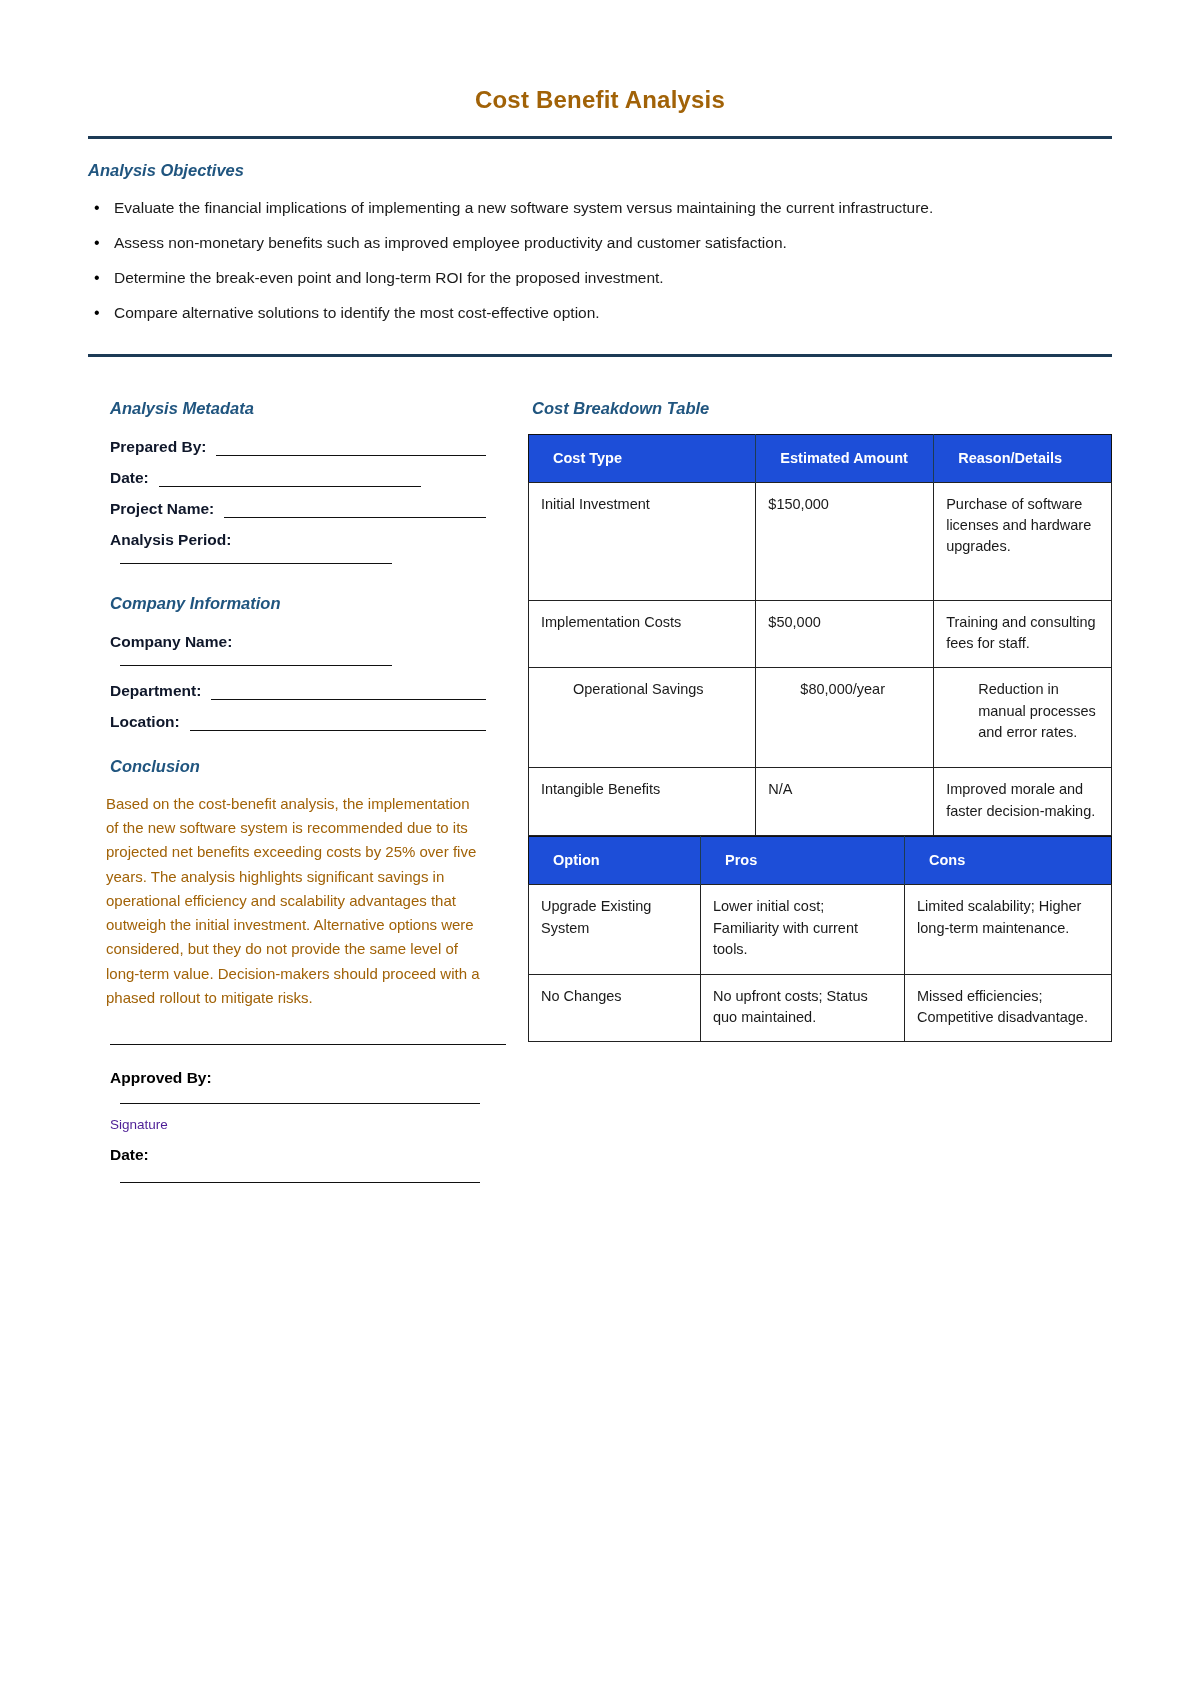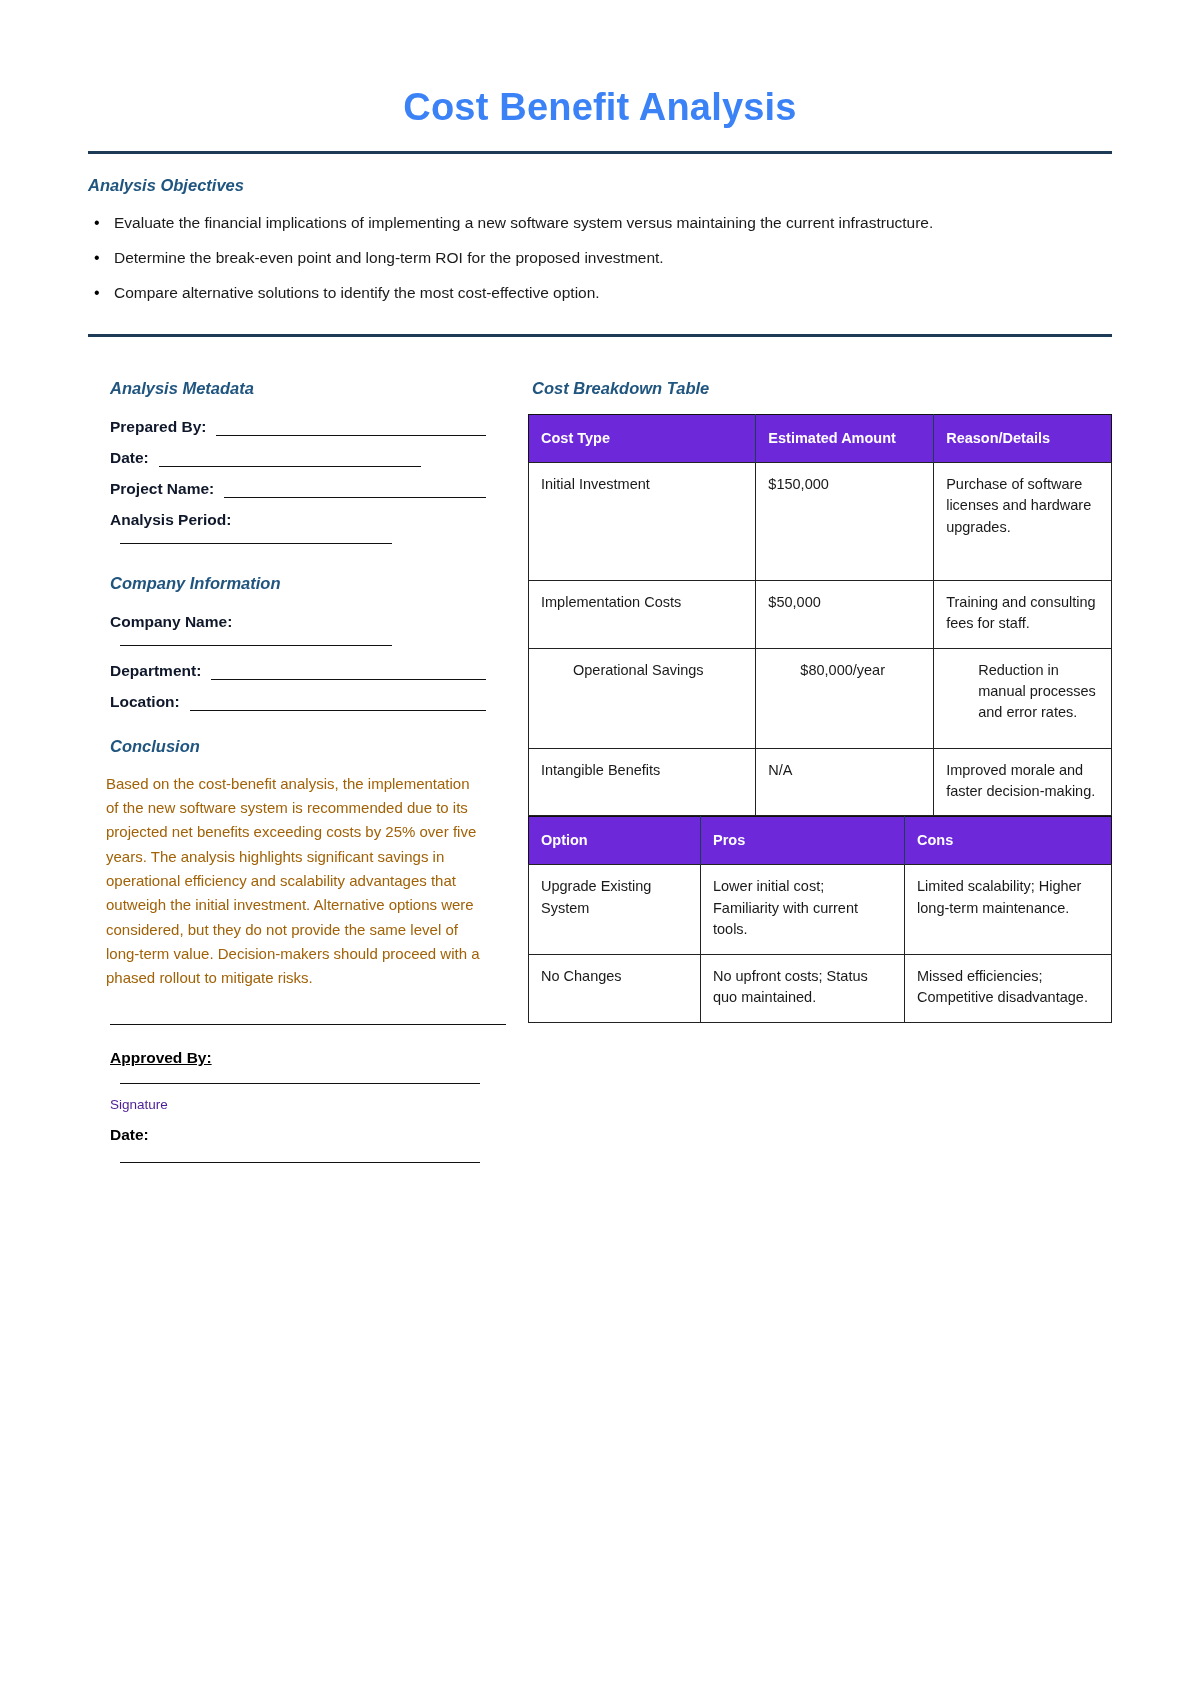--- a/index.html
+++ b/index.html
@@ -19,23 +19,23 @@
   .page {
     width: 1200px;
     height: 1697px;
     padding: 0;
     position: relative;
   }
 
   
   .doc-title {
     text-align: center;
-    font-size: 38px;
-    font-weight: bold;
-    color: #3b82f6;
+    font-size: 24px;
+    font-weight: bold;
+    color: #a16207;
     letter-spacing: 0.2px;
     padding-top: 86px;
     margin: 0;
   }
   .rule-top {
     margin: 22px 88px 0 88px;
     border-top: 3px solid #1d3b56;
     height: 0;
   }
   .rule-mid {
@@ -148,21 +148,20 @@
   .approval { margin-top: 34px; padding-left: 12px; }
   .approval-rule {
     border-top: 1.8px solid #111;
     margin: 0 0 24px 0;
     width: 396px;
   }
   .approval-label {
     font-size: 15.5px;
     font-weight: bold;
     margin: 0 0 16px 0;
-    text-decoration: underline;
   }
   .sig-line {
     border-top: 1.8px solid #111;
     width: 360px;
     margin: 0 0 13px 10px;
   }
   .sig-caption {
     font-size: 13.5px;
     color: #4c1d95;
     margin: 0 0 14px 0;
@@ -182,26 +181,26 @@
   .sec-head.table-head { margin: 0 0 16px 4px; }
   .sec-head.table-head.alt { margin: 30px 0 16px 4px; }
 
   table.doc-table {
     width: 100%;
     border-collapse: collapse;
     table-layout: fixed;
     border: 1.6px solid #111;
   }
   table.doc-table th {
-    background: #6d28d9;
+    background: #1d4ed8;
     color: #ffffff;
     font-size: 14.5px;
     font-weight: bold;
     text-align: left;
-    padding: 14px 12px;
+    padding: 14px 24px;
     vertical-align: top;
     border-right: 1.6px solid #1d3b52;
     line-height: 1.3;
   }
   table.doc-table th:last-child { border-right: none; }
   table.doc-table td {
     font-size: 14.5px;
     color: #1a1a1a;
     padding: 11px 12px 13px 12px;
     vertical-align: top;
@@ -225,20 +224,21 @@
 
 <div class="page">
 
   <h1 class="doc-title">Cost Benefit Analysis</h1>
   <div class="rule-top"></div>
 
   <div class="sec-head objectives">Analysis Objectives</div>
 
   <ul class="objectives">
     <li>Evaluate the financial implications of implementing a new software system versus maintaining the current infrastructure.</li>
+    <li>Assess non-monetary benefits such as improved employee productivity and customer satisfaction.</li>
     <li>Determine the break-even point and long-term ROI for the proposed investment.</li>
     <li>Compare alternative solutions to identify the most cost-effective option.</li>
   </ul>
 
   <div class="rule-mid"></div>
 
   <div class="columns">
 
     <div class="col-left">
 

